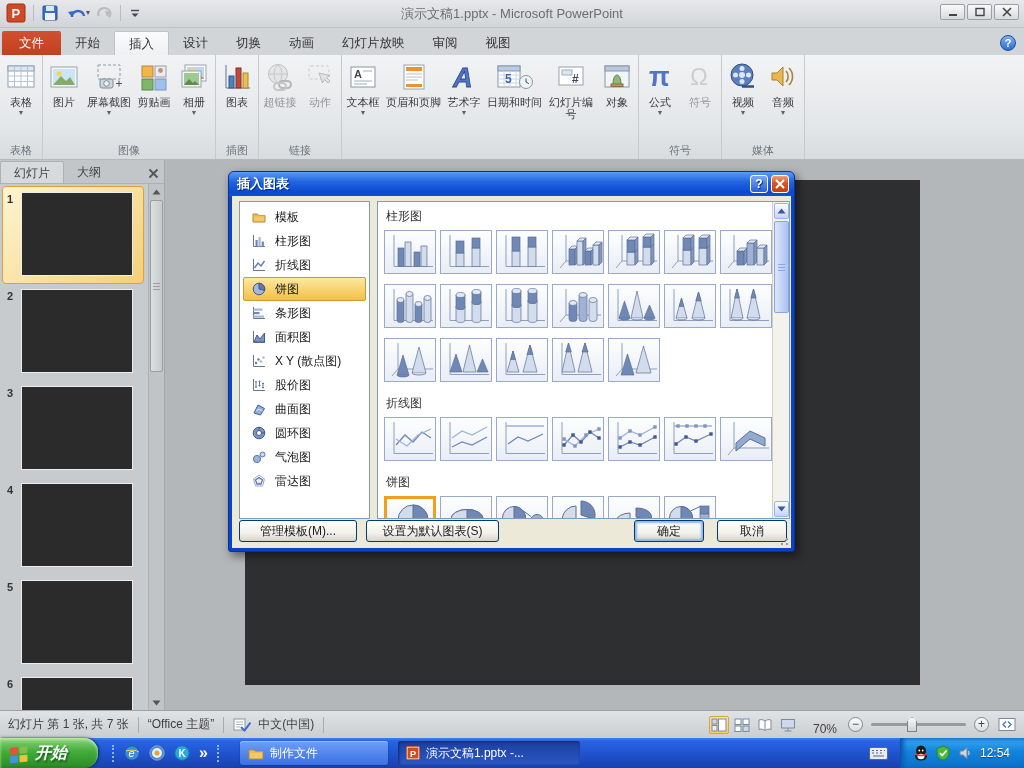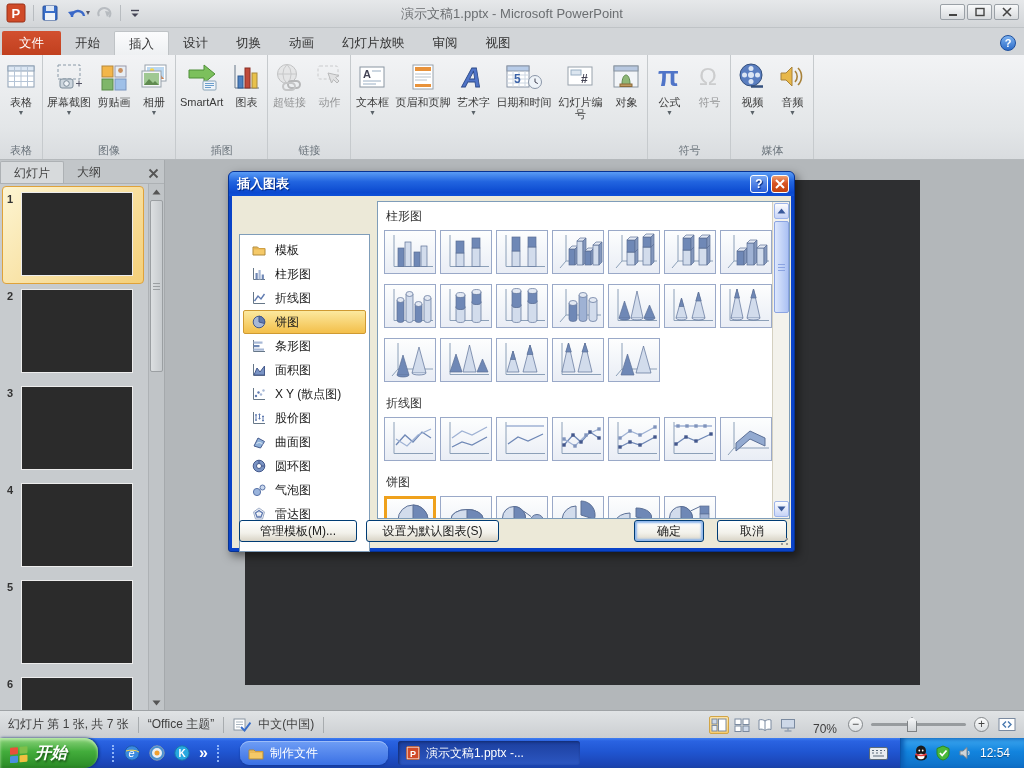--- a/index.html
+++ b/index.html
@@ -84,21 +84,21 @@
     display:flex; align-items:center; color:#fff; font-size:13px; font-weight:bold;
     text-shadow:1px 1px 1px #03267c; }
   .dlg-buttons { margin-left:auto; display:flex; gap:3px; }
   .dlg-help,.dlg-close { width:18px; height:18px; border-radius:3px; border:1px solid #fff;
     display:flex; align-items:center; justify-content:center; color:#fff; font-size:12px; font-weight:bold; }
   .dlg-help { background:linear-gradient(#7aa8f2,#2a5fd8); }
   .dlg-close { background:linear-gradient(#f0a070,#d85425 45%,#c2430f); }
   .dlg-body { position:absolute; left:3px; right:3px; top:24px; bottom:3px; background:#ece9d8; }
 
   .cat-list { position:absolute; left:7px; top:5px; width:131px; height:318px;
-    background:#fff; border:1px solid #7f9db9; padding:3px 1px; overflow:hidden;margin-top:33px; }
+    background:#fff; border:1px solid #7f9db9; padding:3px 1px; overflow:hidden; }
   .cat { display:flex; align-items:center; gap:9px; height:24px; padding:0 4px 0 8px;
     font-size:12px; color:#1a1a1a; margin:0 2px; border:1px solid transparent; }
   .cat.selected { background:linear-gradient(#fce99f,#f3bf4a); border:1px solid #cf9a32; border-radius:2px; }
 
   .gallery { position:absolute; left:145px; top:5px; width:413px; height:318px;
     background:#fff; border:1px solid #7f9db9; overflow:hidden; }
   .gal-inner { position:absolute; left:0; top:0; right:17px; padding:3px 0 0 6px; }
   .gsec-title { font-size:12px; color:#333; padding:3px 2px 5px; }
   .grow { display:flex; flex-wrap:wrap; gap:4px; row-gap:10px; margin-bottom:10px; width:390px; }
   .gthumb { width:52px; height:44px; border:1px solid #9aa9c8;
@@ -147,21 +147,21 @@
   .start { height:30px; width:98px; display:flex; align-items:center; gap:6px; padding-left:9px;
     background:linear-gradient(#8cd37c,#43ad3c 45%,#2e9029 90%,#277d23);
     border-radius:0 14px 14px 0; box-shadow:inset 0 2px 3px #b8e8a8, 1px 0 3px #0d2a6a;
     color:#fff; font-size:16px; font-weight:bold; font-style:italic; text-shadow:1px 2px 2px #1c5a18; }
   .ql { display:flex; align-items:center; gap:9px; padding:0 10px 0 14px; }
   .tgrip { width:3px; height:17px; border-left:2px dotted #8fb4f8; }
   .titem { height:24px; display:flex; align-items:center; gap:6px; padding:0 8px;
     margin-left:10px; border-radius:3px; color:#fff; font-size:12px; white-space:nowrap;
     overflow:hidden; }
   .titem.raised { width:148px; background:linear-gradient(#6f9ef5,#3a70e4);
-    box-shadow:inset 0 1px 0 #9cbcf8, 0 1px 2px #123a9a;border-radius:9px; }
+    box-shadow:inset 0 1px 0 #9cbcf8, 0 1px 2px #123a9a; }
   .titem.pressed { width:182px; background:linear-gradient(#1c3f9e,#2c57c2);
     box-shadow:inset 1px 1px 3px #122a6e; }
   .tray-kb { margin-left:auto; margin-right:12px; }
   .tray { height:30px; display:flex; align-items:center; gap:8px; padding:0 14px 0 13px;
     background:linear-gradient(#3fa8f0,#1284de 45%,#0e6fc6);
     border-left:1px solid #0a55a8; box-shadow:inset 3px 1px 4px #0b5cb4;
     color:#fff; font-size:12px; text-shadow:0 1px 1px #084a86; }
 </style>
 </head>
 <body>
@@ -255,20 +255,31 @@
             <span class="arr">▼</span>
           </div>
         </div>
         <div class="rlabel">表格</div>
       </div>
       <div class="rgroup">
         <div class="ritems">
           <div class="rbtn">
             <span class="ric">
               <svg width="30" height="30" viewBox="0 0 30 30" xmlns="http://www.w3.org/2000/svg">
+                <rect x="2" y="5" width="26" height="20" fill="#f6f8fa" stroke="#98a2ac"></rect>
+                <rect x="4" y="7" width="22" height="16" fill="#cbe4f6"></rect>
+                <circle cx="10" cy="12" r="2.4" fill="#f8d548"></circle>
+                <path d="M4 23 L12 14 L17 19 L21 15 L26 23 Z" fill="#84ac68"></path>
+              </svg>
+            </span>
+            <span class="rlb">图片</span>
+          </div>
+          <div class="rbtn">
+            <span class="ric">
+              <svg width="30" height="30" viewBox="0 0 30 30" xmlns="http://www.w3.org/2000/svg">
                 <rect x="4" y="3" width="22" height="14" fill="none" stroke="#8a9aa8" stroke-dasharray="3 2"></rect>
                 <rect x="6" y="17" width="13" height="9" rx="2" fill="#cdd6de" stroke="#7a8a98"></rect>
                 <circle cx="12.5" cy="21.5" r="2.8" fill="#eef2f6" stroke="#7a8a98"></circle>
                 <path d="M22 21.5h6M25 18.5v6" stroke="#556"></path>
               </svg>
             </span>
             <span class="rlb">屏幕截图</span>
             <span class="arr">▼</span>
           </div>
           <div class="rbtn">
@@ -296,30 +307,20 @@
               </svg>
             </span>
             <span class="rlb">相册</span>
             <span class="arr">▼</span>
           </div>
         </div>
         <div class="rlabel">图像</div>
       </div>
       <div class="rgroup">
         <div class="ritems">
-          <div class="rbtn">
-            <span class="ric">
-              <svg width="34" height="30" viewBox="0 0 34 30" xmlns="http://www.w3.org/2000/svg">
-                <path d="M4 8 h15 v-5 l11 9 -11 9 v-5 h-15 z" fill="#7cc05c" stroke="#4f8f38"></path>
-                <rect x="18" y="19" width="13" height="9" rx="1" fill="#eef3f8" stroke="#8aa4b8"></rect>
-                <path d="M20 21.5h9M20 23.5h9M20 25.5h6" stroke="#6b9ecc"></path>
-              </svg>
-            </span>
-            <span class="rlb">SmartArt</span>
-          </div>
           <div class="rbtn">
             <span class="ric">
               <svg width="30" height="30" viewBox="0 0 30 30" xmlns="http://www.w3.org/2000/svg">
                 <path d="M4 3 V26 H28" fill="none" stroke="#667788"></path>
                 <rect x="7" y="14" width="5" height="12" fill="#4f81c0" stroke="#2d5a92"></rect>
                 <rect x="14" y="6" width="5" height="20" fill="#c04a3a" stroke="#8a2f24"></rect>
                 <rect x="21" y="11" width="5" height="15" fill="#e8c14a" stroke="#a8883a"></rect>
               </svg>
             </span>
             <span class="rlb">图表</span>

